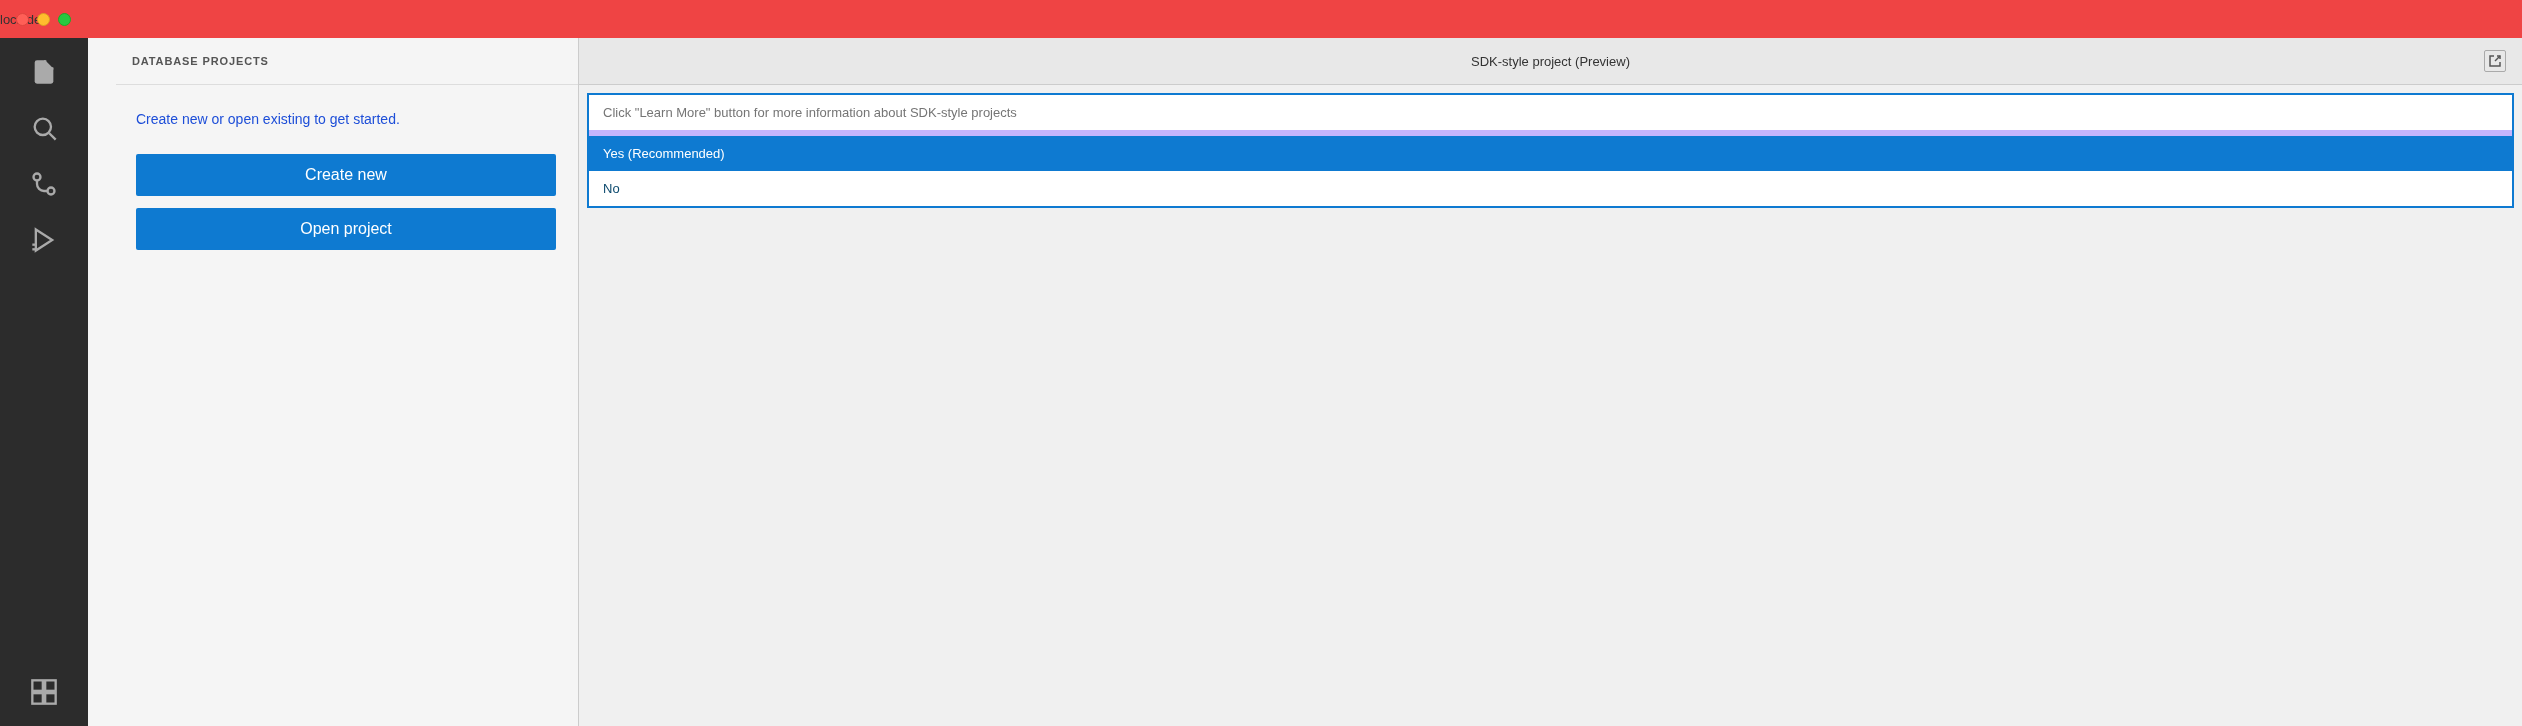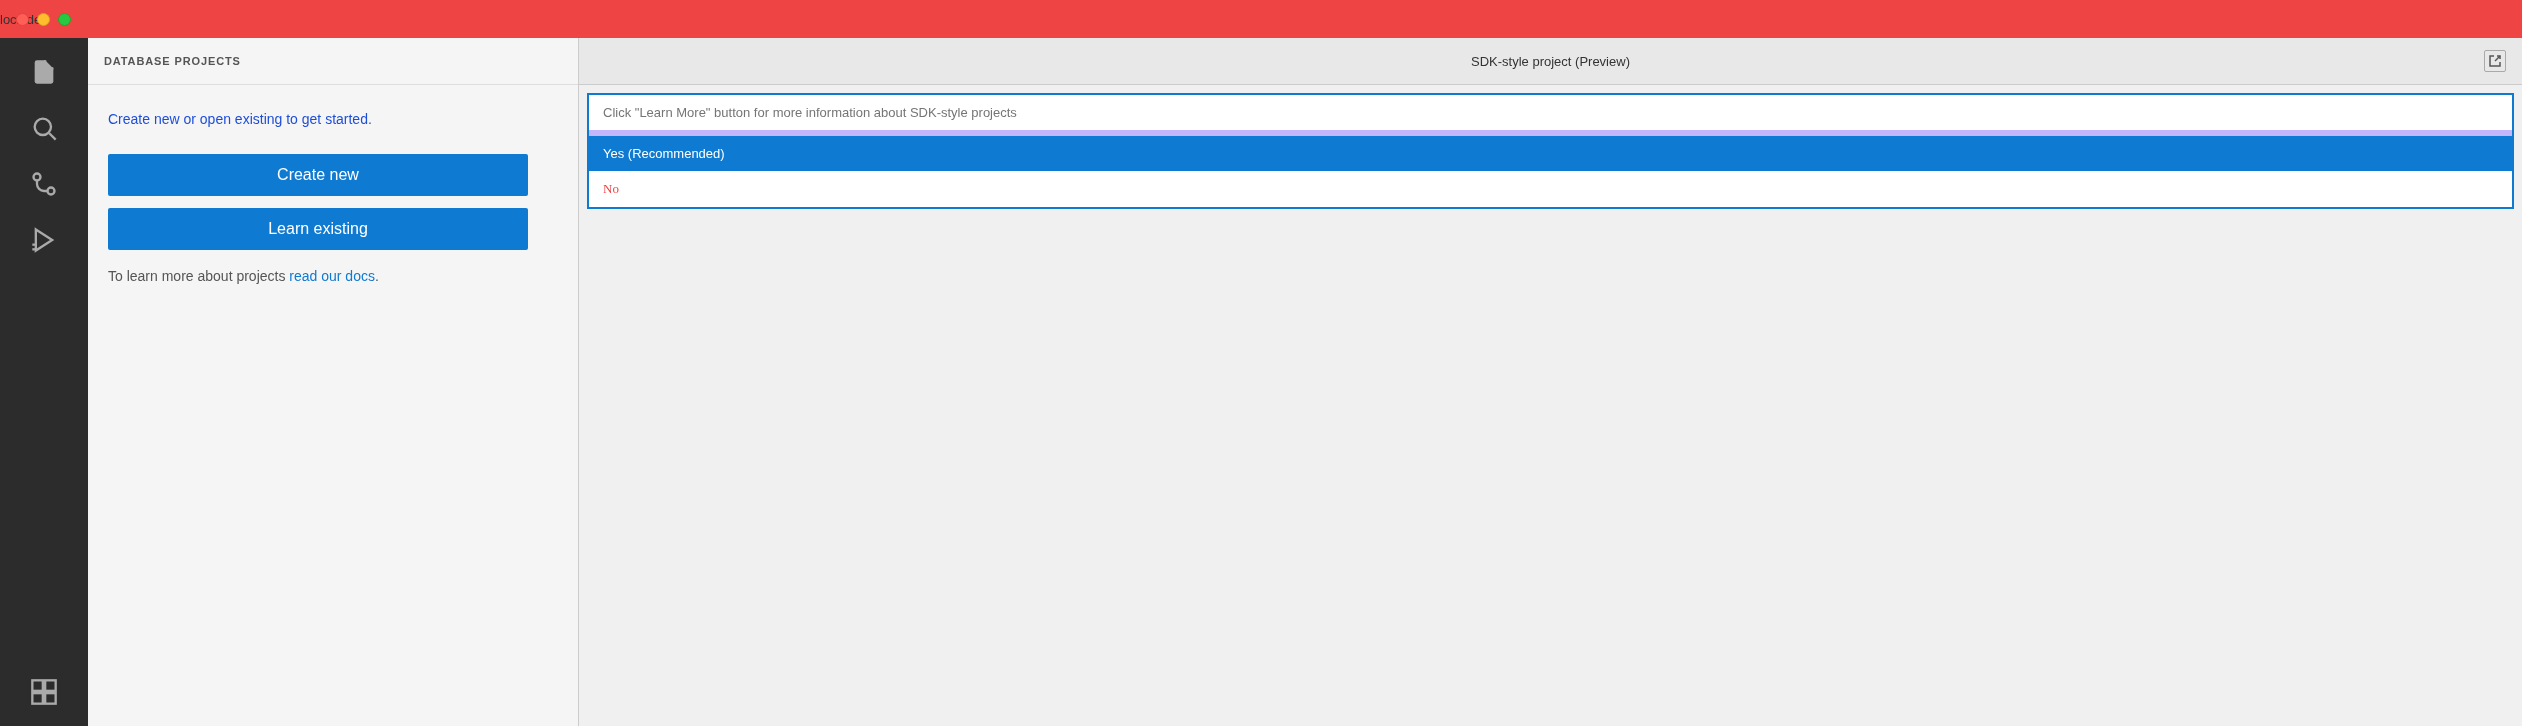--- a/index.html
+++ b/index.html
@@ -91,22 +91,23 @@
       overflow: hidden;
     }
 
     
     .sidebar-panel {
       width: 560px;
       background: #f5f5f5;
       border-right: 1px solid #ddd;
       height: 100%;
       position: absolute;
-      left: 0;
+      left: 12px;
       top: 0;
+      padding-left: 16px;
     }
 
     .sidebar-header {
       display: flex;
       align-items: center;
       justify-content: space-between;
       padding: 12px 16px;
       border-bottom: 1px solid #ddd;
     }
 
@@ -259,22 +260,21 @@
       font-size: 13px;
       cursor: pointer;
     }
 
     .dropdown-item.selected {
       background: #0e7ad1;
       color: #fff;
     }
 
     .dropdown-item.normal {
-      color: #ef4444;
-      font-family: Liberation Serif, serif;
+      color: #0c4a6e;
     }
   </style>
 </head>
 <body>
 
 <div class="titlebar">
   <div class="traffic-lights">
     <div class="traffic-light close"></div>
     <div class="traffic-light minimize"></div>
     <div class="traffic-light maximize"></div>
@@ -342,25 +342,22 @@
               <path d="M1 3.5A1.5 1.5 0 0 1 2.5 2H6l1.5 2H13.5A1.5 1.5 0 0 1 15 5.5v7A1.5 1.5 0 0 1 13.5 14h-11A1.5 1.5 0 0 1 1 12.5v-9z" fill="none" stroke="currentColor" stroke-width="1.2"></path>
             </svg>
           </div>
         </div>
       </div>
 
       <div class="sidebar-body">
         <p class="sidebar-description">Create new or open existing to get started.</p>
 
         <button class="btn-primary">Create new</button>
-        <button class="btn-primary">Learn existing</button>
-
-        <p class="sidebar-docs">
-          <span>To learn more about projects </span><a href="#"><span>read our docs</span></a><span>.</span>
-        </p>
+        <button class="btn-primary">Open project</button>
+
       </div>
     </div>
 
     <div class="watermark-area">
       <div class="watermark-icon">
         <svg width="600" height="500" viewBox="0 0 600 500" fill="none">
 
           <path d="M100 100 L400 300 L100 500" stroke="#888" stroke-width="80" fill="none" stroke-linecap="round" stroke-linejoin="round"></path>
           <path d="M260 100 L560 300 L260 500" stroke="#888" stroke-width="80" fill="none" stroke-linecap="round" stroke-linejoin="round"></path>
         </svg>

